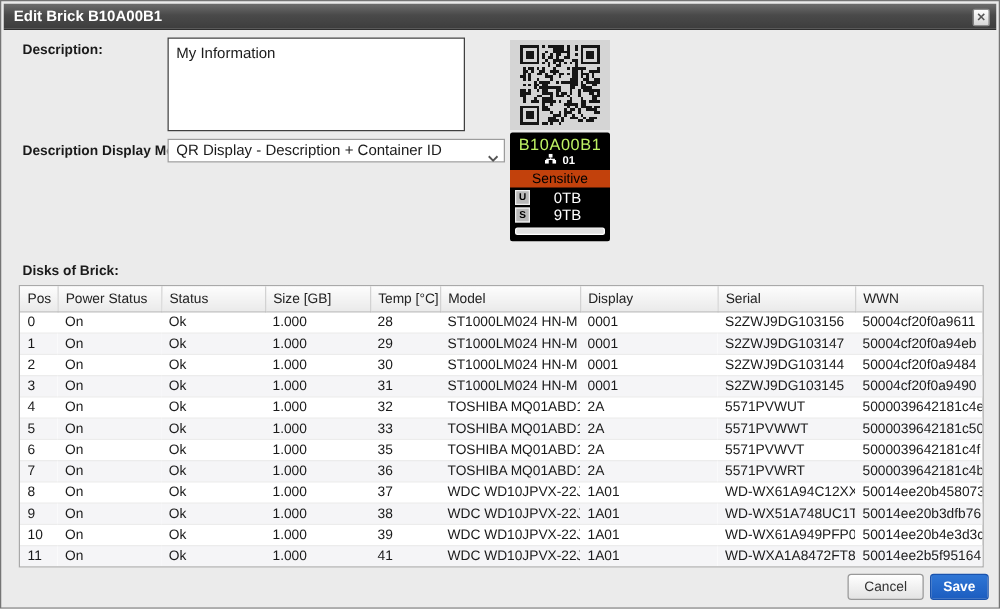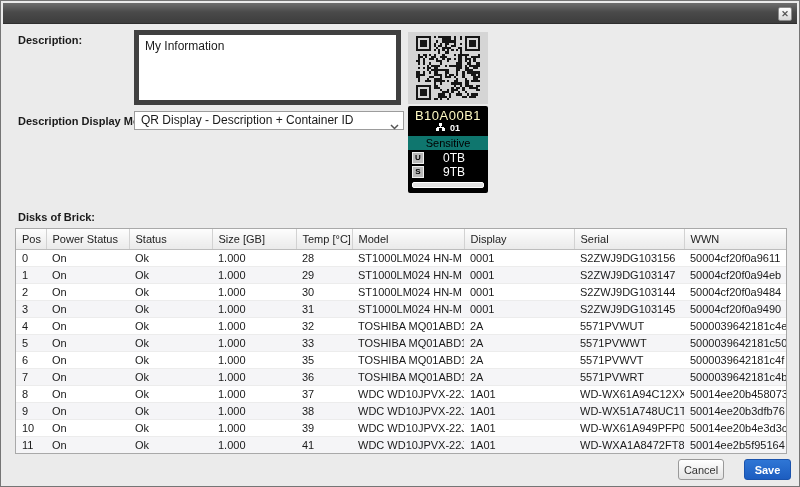--- a/index.html
+++ b/index.html
@@ -20,46 +20,46 @@
     position:absolute; right:5px; top:4px; width:14px; height:14px;
     background:linear-gradient(#fefefe,#d7d7d7);
     border:1px solid #8b8b8b; border-radius:2px;
     color:#555; font-size:9px; font-weight:bold; line-height:12px;
     text-align:center; cursor:pointer;
   }
   .form-label { position:absolute; font-size:11px; font-weight:bold; color:#1a1a1a; }
   .lbl-description { left:17px; top:33px; }
   .lbl-mode { left:17px; top:114px; }
   .description-area {
-    position:absolute; left:133px; top:29px; width:267px; height:75px;
-    border:5px solid #404040; background:#fff; resize:none;
+    position:absolute; left:133px; top:29px; width:238px; height:75px;
+    border:1px solid #404040; background:#fff; resize:none;
     font-family:"Liberation Sans", sans-serif; font-size:12px; color:#1a1a1a;
     padding:4px 6px; outline:none;
   }
   .select-box {
     position:absolute; left:133px; top:110px; width:270px; height:19px;
     border:1px solid #9c9c9c; background:#fff; cursor:pointer;
     font-size:12px; color:#1a1a1a; line-height:17px; padding-left:6px;
   }
   .select-box .chevron { position:absolute; right:4px; top:6px; }
   
   .qr-panel {
     position:absolute; left:407px; top:31px; width:80px; height:72px;
     background:#d5d5d5; display:flex; align-items:center; justify-content:center;
   }
   .qr-panel svg { width:64px; height:64px; }
   .qr-label {
     position:absolute; left:407px; top:105px; width:80px; height:87px;
     background:#000; border-radius:2px; color:#fff; text-align:center;
     padding:2px 0;
   }
-  .qrl-id { font-size:13px; line-height:15px; color:#fef9c3; letter-spacing:.5px; }
+  .qrl-id { font-size:13px; line-height:15px; color:#bef264; letter-spacing:.5px; }
   .qrl-slot { display:flex; align-items:center; justify-content:center; gap:5px;
     font-size:9px; font-weight:bold; line-height:11px; }
-  .qrl-badge { margin:2px 0; background:#0f766e; color:#000;
+  .qrl-badge { margin:2px 0; background:#c2410c; color:#000;
     font-size:11px; line-height:14px; }
   .qrl-row { display:flex; align-items:center; margin:2px 4px 0; }
   .qrl-key { width:12px; height:12px; background:#b9b9b9; border:1px solid #efefef;
     color:#000; font-size:8px; font-weight:bold; line-height:10px; text-align:center; }
   .qrl-val { flex:1; text-align:center; font-size:12px; line-height:12px; color:#fff; }
   .qrl-bar { height:6px; margin:4px 4px 0; background:#e2e2e2;
     border:1px solid #fff; border-radius:2px; }
   
   .lbl-disks { left:17px; top:210px; }
   .table-wrap {
@@ -87,36 +87,37 @@
     border-bottom:1px solid #ececec; white-space:nowrap; overflow:hidden;
   }
   tbody tr:nth-child(even) { background:#f5f5f7; }
   .sort-arrow { font-size:7px; color:#8b8b8b; margin-left:4px; vertical-align:1px; }
   
   .btn {
     position:absolute; top:458px; height:21px; border-radius:3px;
     font-family:"Liberation Sans", sans-serif; font-size:11px; cursor:pointer;
   }
   .btn-cancel {
-    left:677px; width:46px;
+    left:677px; width:61px;
     background:linear-gradient(#ffffff,#e3e3e3);
     border:1px solid #999; color:#333;
   }
   .btn-save {
     left:743px; width:47px;
     background:linear-gradient(#2f76d5,#1c5dc0);
     border:1px solid #1a53ad; color:#fff; font-weight:bold;
   }
 </style>
 </head>
 <body>
 
 <div class="dialog">
 
   <div class="titlebar">
+    <span>Edit Brick B10A00B1</span>
     <span class="close-btn">✕</span>
   </div>
 
   <div class="form-label lbl-description">Description:</div>
   <textarea class="description-area" spellcheck="false" style="">My Information</textarea>
 
   <div class="form-label lbl-mode">Description Display Mode:</div>
   <div class="select-box">
     <span>QR Display - Description + Container ID</span>
     <span class="chevron">

